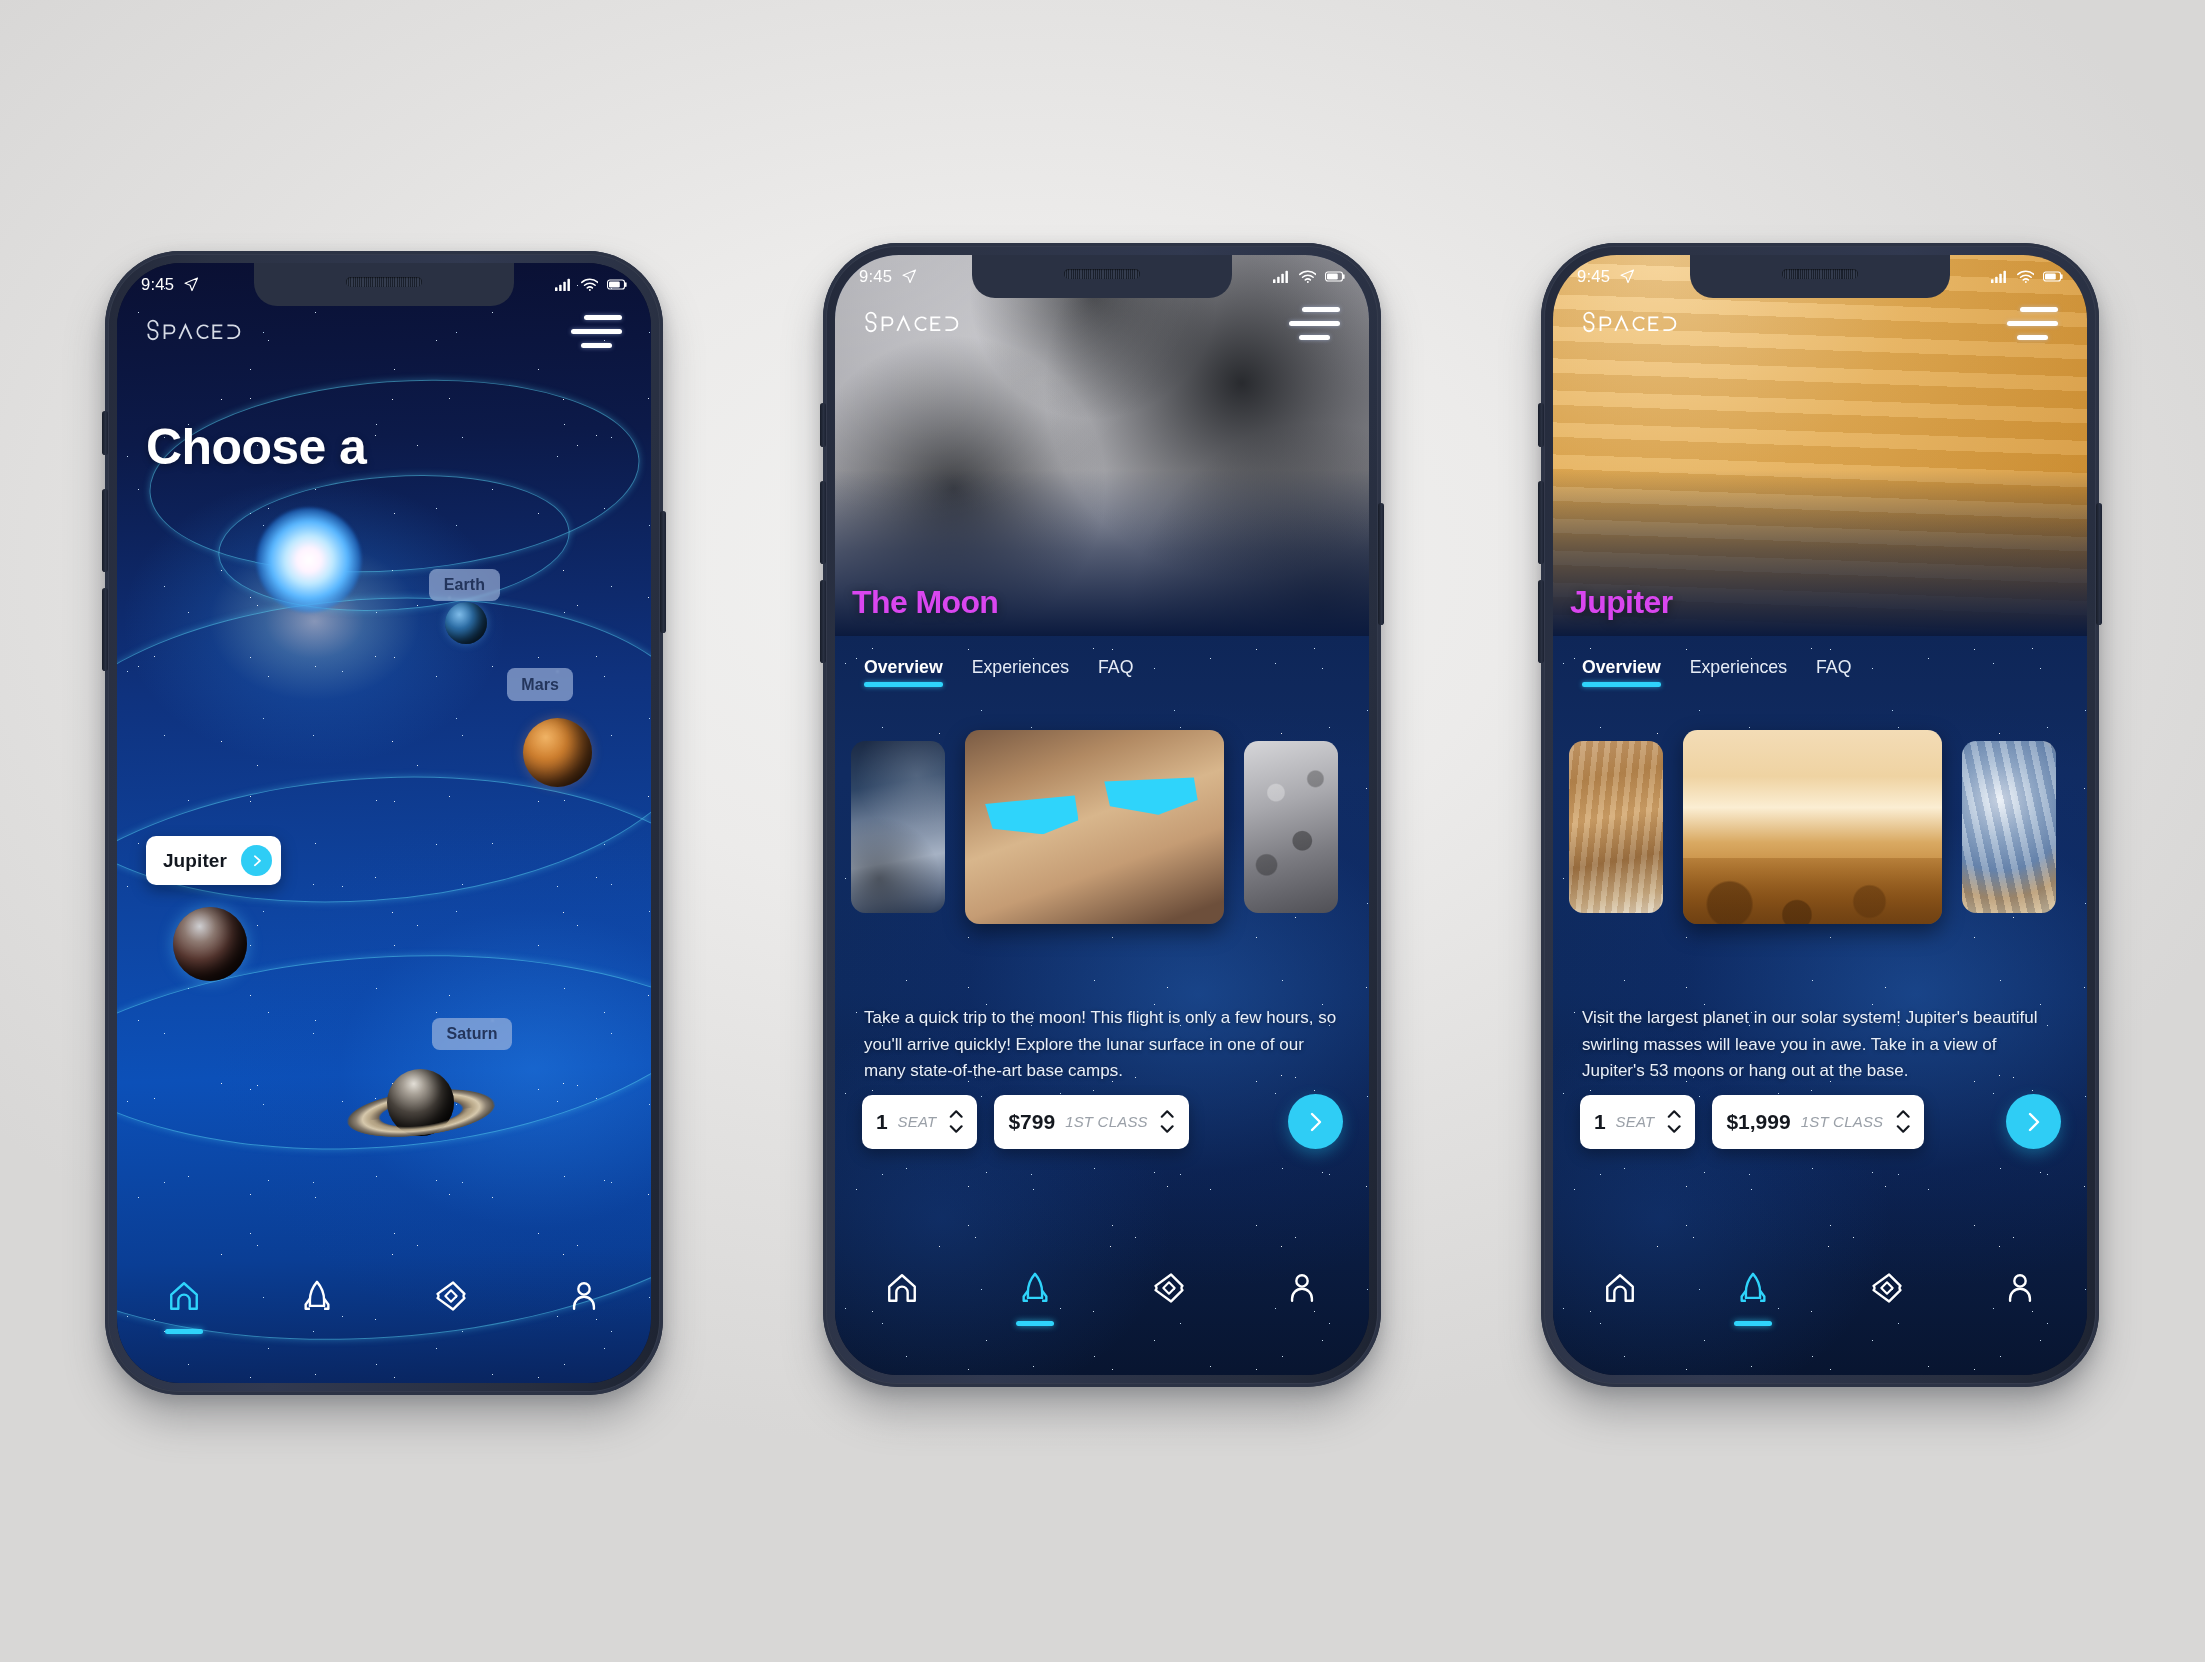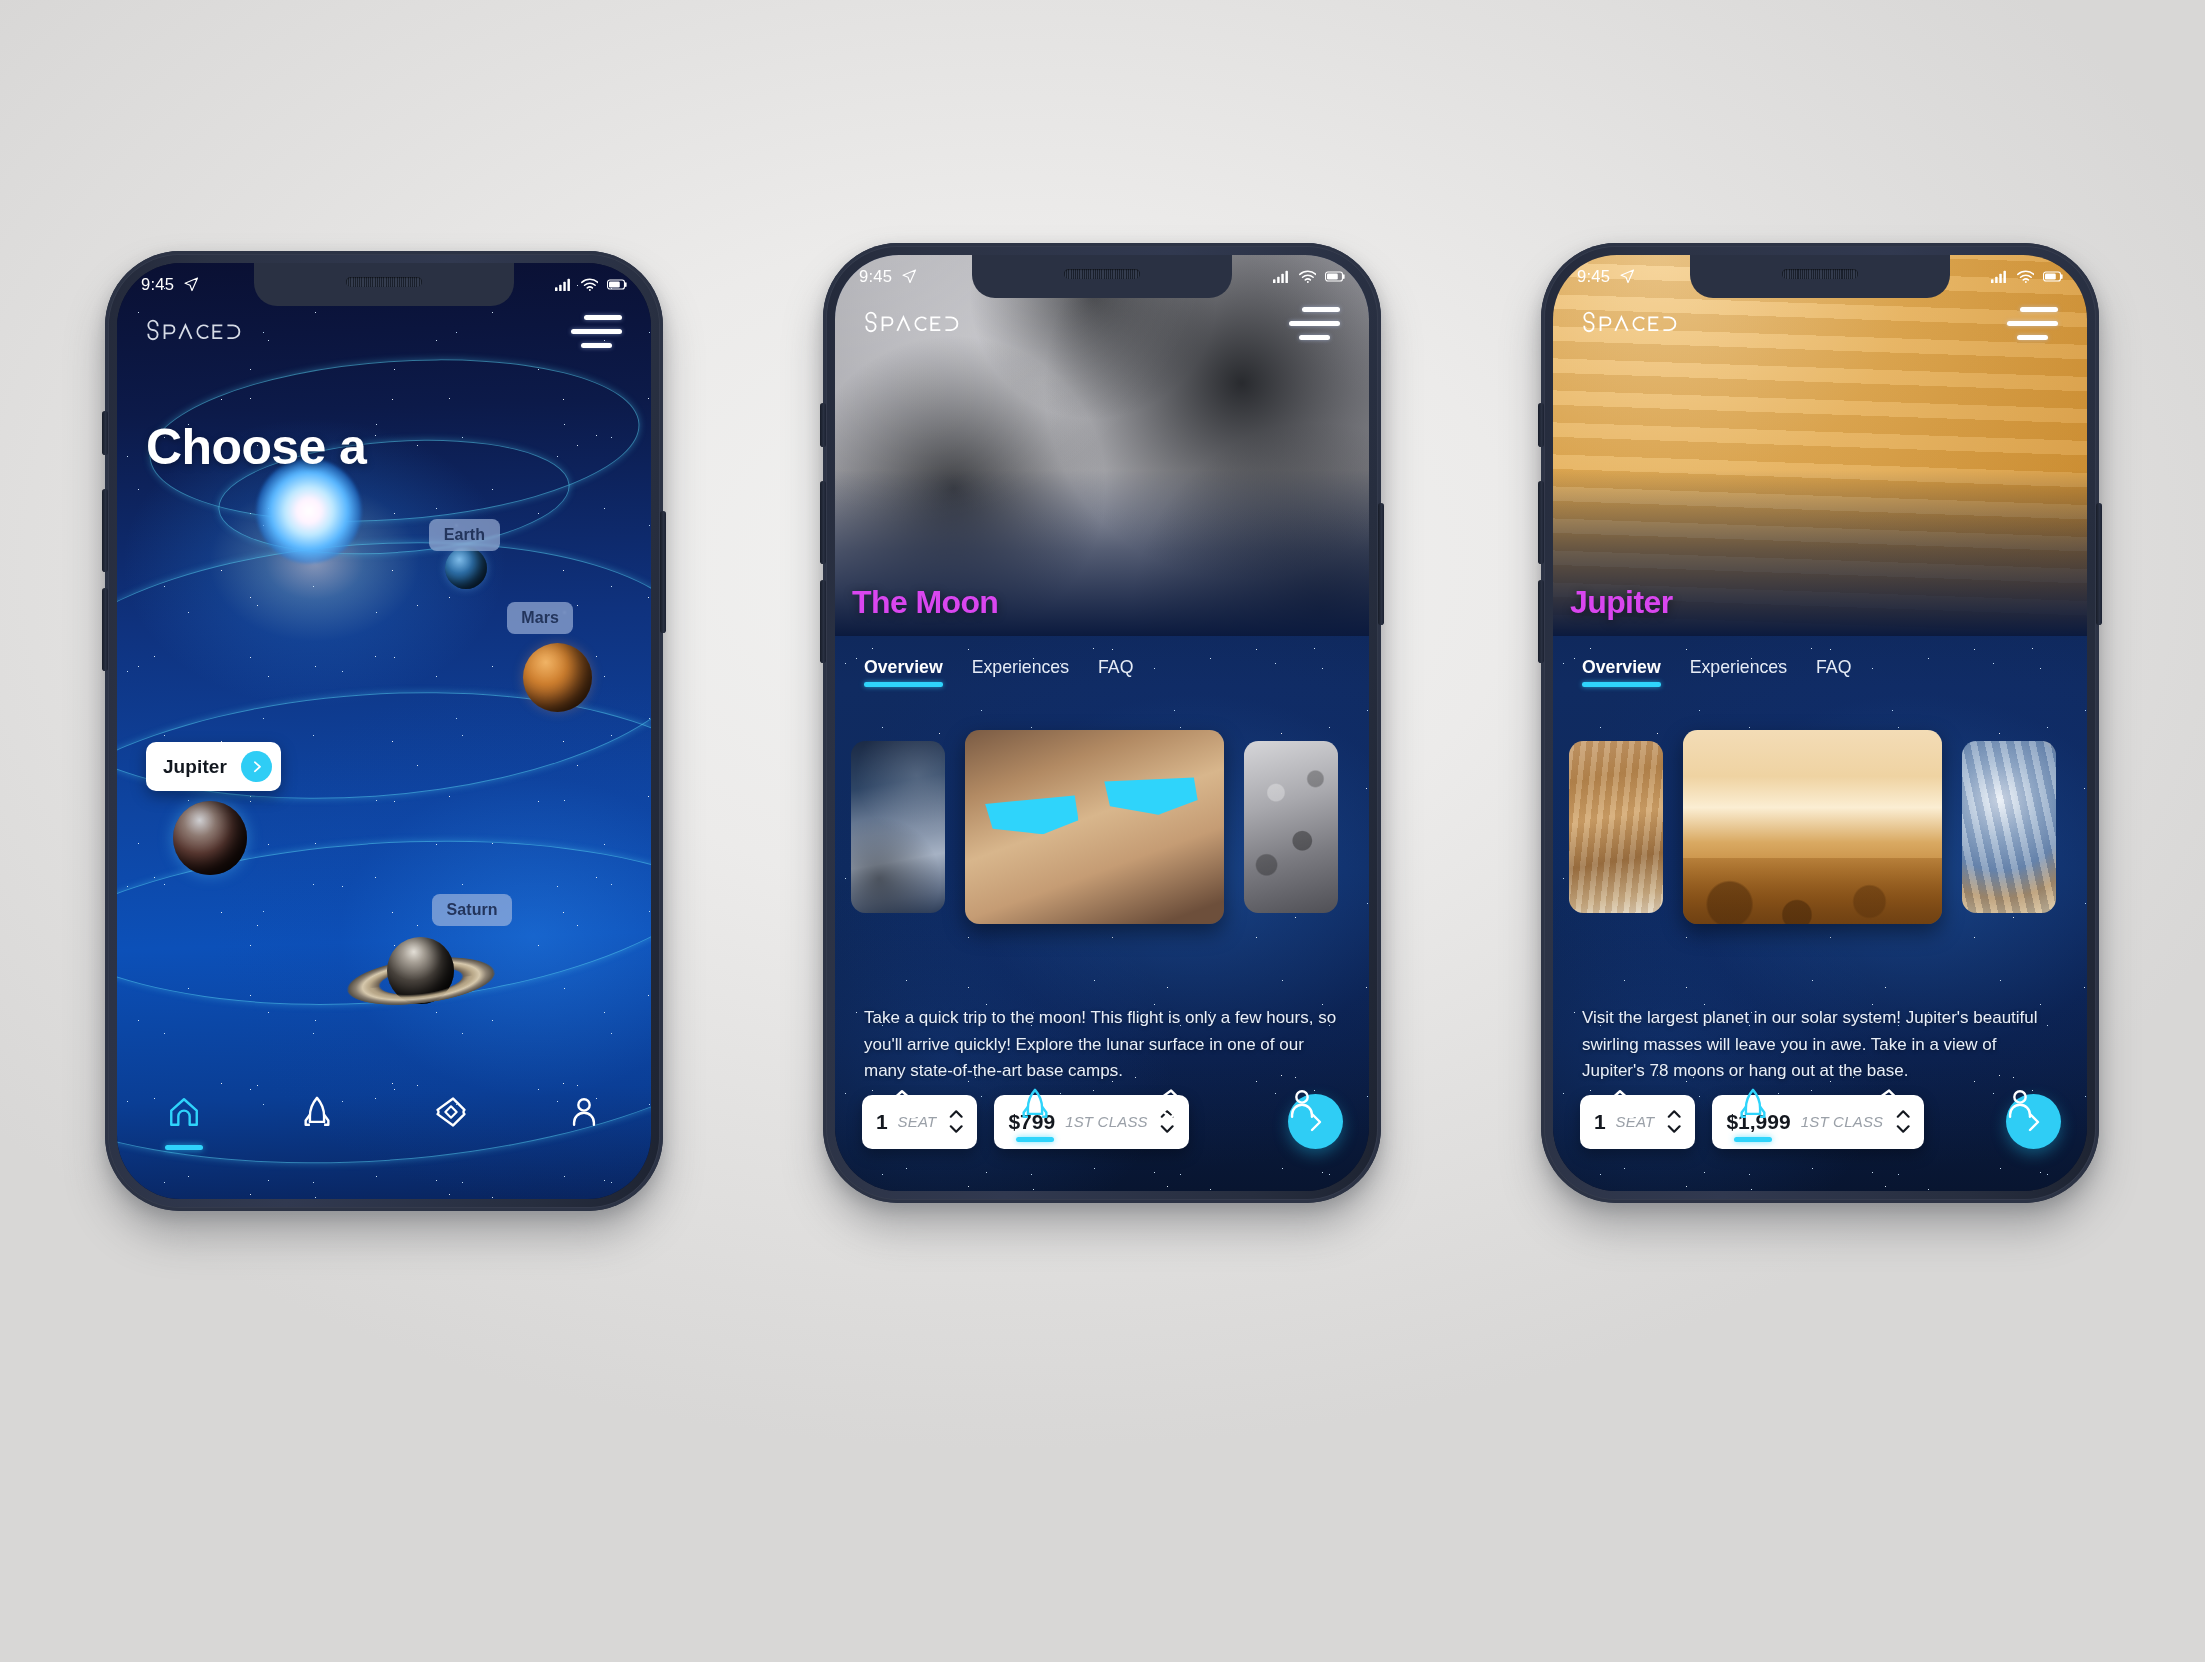--- a/index.html
+++ b/index.html
@@ -8,21 +8,21 @@
     font-family: "Liberation Sans", sans-serif;
     background:
       radial-gradient(ellipse 1326px 884px at 46% 34%, #f2f2f1 0%, #ecebea 38%, #e2e1e0 68%, #d8d7d6 100%);
     position: relative;
   }
 
   
   .phone {
     position: absolute;
     width: 558px;
-    height: 960px;
+    height: 1144px;
     border-radius: 75px;
     background: linear-gradient(100deg, #23293a 0%, #2b3244 14%, #313950 48%, #272e3f 82%, #1d2331 100%);
     box-shadow:
       0 25.4px 39px rgba(90,92,98,0.40),
       0 6.6px 14.4px rgba(80,82,90,0.28),
       inset 0 0 0 3.9px #2c3345;
     padding: 12px;
   }
   .phone::before { 
     content:"";
@@ -795,21 +795,21 @@
             <div class="img-swirl-a"></div>
           </div>
         <div class="card card-main">
             <div class="img-landscape"></div>
           </div>
         <div class="card card-side">
             <div class="img-swirl-b"></div>
           </div>
       </div>
 
-      <div class="desc">Visit the largest planet in our solar system! Jupiter's beautiful swirling masses will leave you in awe. Take in a view of Jupiter's 78 moons or hang out at the base.</div>
+      <div class="desc">Visit the largest planet in our solar system! Jupiter's beautiful swirling masses will leave you in awe. Take in a view of Jupiter's 53 moons or hang out at the base.</div>
 
       <div class="booking">
         <div class="stepper">
           <span class="sv">1</span>
           <span class="sl">SEAT</span>
           <span class="spin">
             <svg width="14.4" height="10" viewBox="0 0 16 10">
                 <path d="M2 8 L8 2 L14 8" fill="none" stroke="#14181f" stroke-width="2.4" stroke-linecap="round" stroke-linejoin="round"></path>
               </svg>
             <svg width="14.4" height="10" viewBox="0 0 16 10">

